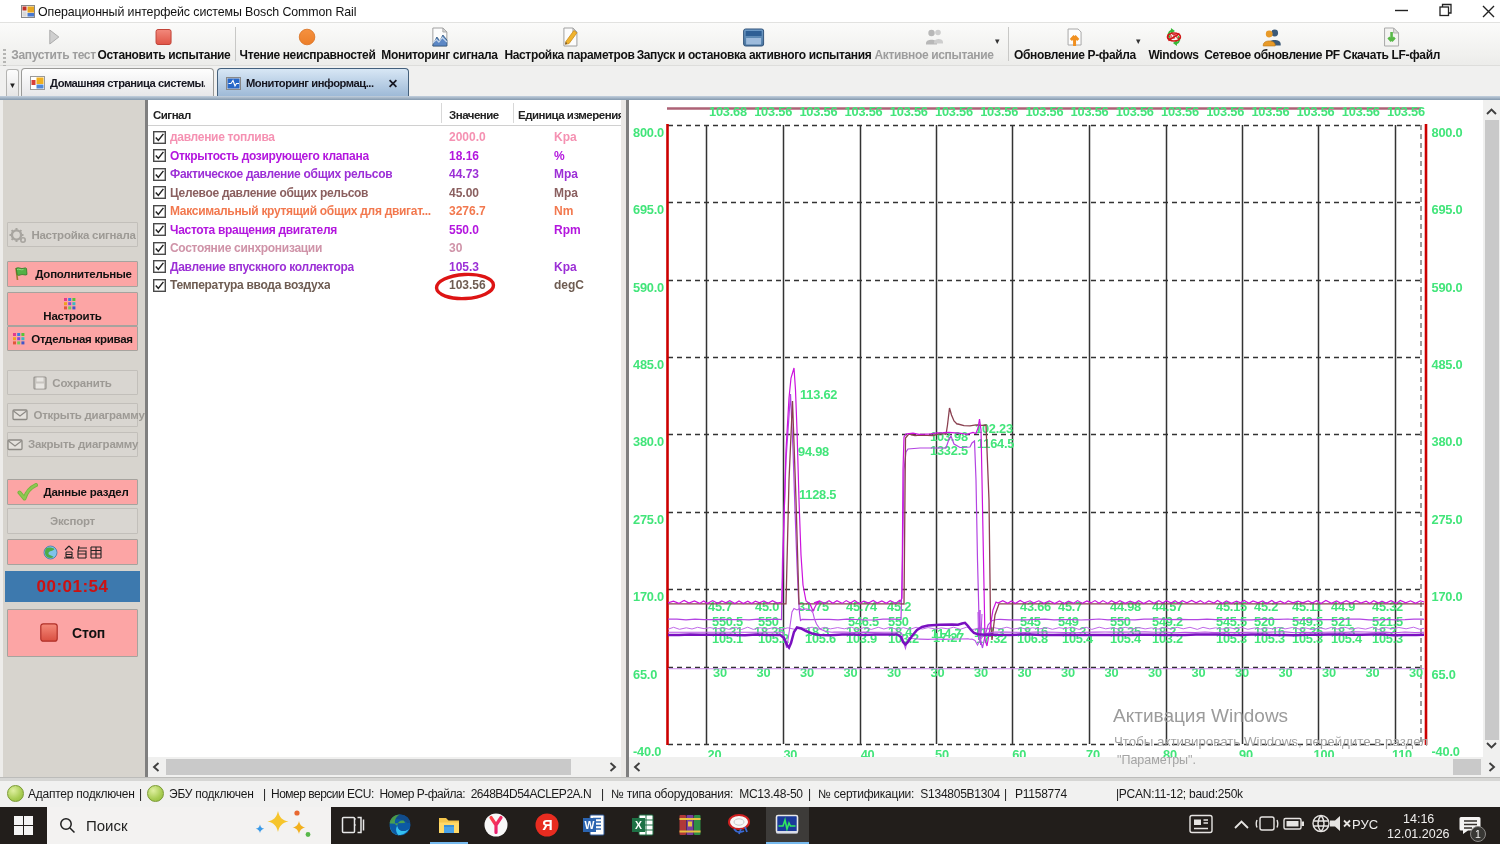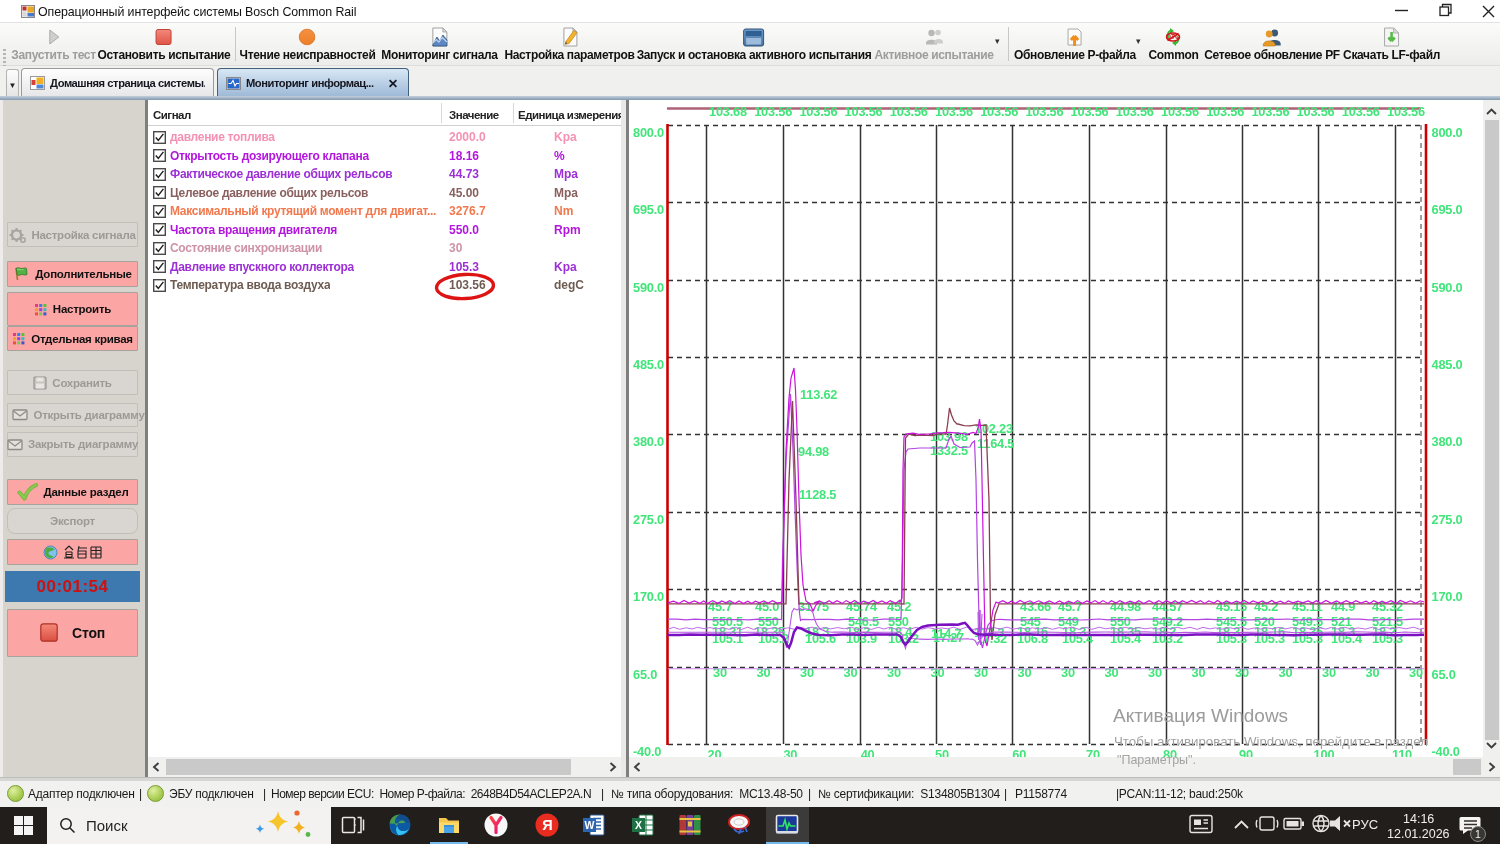--- a/index.html
+++ b/index.html
@@ -183,21 +183,21 @@
 <div class="tbtn" style="left:1173.5px">
       <div class="tico">
         <svg width="20" height="20" viewBox="0 0 20 20">
           <path d="M7,1 L11,4 L7,7 Z M13,19 L9,16 L13,13 Z" fill="#38b838"></path>
           <path d="M8,3.5 C4,5 4,9 6,10.5 M12,16.5 C16,15 16,11 14,9.5" stroke="#38b838" stroke-width="2" fill="none"></path>
           <ellipse cx="10" cy="10" rx="6.5" ry="4" fill="none" stroke="#d01818" stroke-width="1.6"></ellipse>
           <text x="10" y="12.3" font-size="6.5" font-weight="bold" fill="#d01818" text-anchor="middle">DTC</text>
           <path d="M4.5,13.5 L15.5,6.5" stroke="#d01818" stroke-width="1.6"></path>
         </svg>
       </div>
-      <div class="tlab ">Common</div>
+      <div class="tlab ">Windows</div>
     </div>
 <div class="tbtn" style="left:1272px">
       <div class="tico">
         <svg width="22" height="19" viewBox="0 0 22 19">
           <circle cx="13.5" cy="5" r="3.4" fill="#3c5a78"></circle>
           <path d="M7.5,16 C7.5,10.5 19.5,10.5 19.5,16 V17.5 H7.5 Z" fill="#3c5a78"></path>
           <circle cx="8" cy="6" r="3.4" fill="#e89a28"></circle>
           <path d="M2,17 C2,11.5 14,11.5 14,17 V18 H2 Z" fill="#e89a28" stroke="#b87818" stroke-width="0.6"></path>
         </svg>
       </div>
@@ -252,21 +252,21 @@
       <span>Настройка сигнала</span>
     </div>
 <div class="sbtn en" style="top:161px;height:26px;">
       <svg width="17" height="16" viewBox="0 0 17 16" style="margin-right:5px">
         <path d="M3,2 L4.5,14" stroke="#a07830" stroke-width="1.6"></path>
         <path d="M3.2,2.2 C6,0.8 8,3.5 11,2.2 C12.5,1.6 13,2 13.5,2.5 L14,8.5 C12,10 10,7.5 7,9 C5.5,9.7 4.6,9.2 4.2,8.8 Z" fill="#55b045" stroke="#2e7a24" stroke-width="0.8"></path>
         <path d="M4,3.5 C6,2.5 8,4.5 10.5,3.6" stroke="#8fd97f" stroke-width="1" fill="none"></path>
       </svg>
       <span>Дополнительные</span>
     </div>
-<div class="sbtn en" style="top:192px;height:34px;">
+<div class="sbtn en" style="top:192px;height:34px;flex-direction:column;">
       <svg width="13" height="13" viewBox="0 0 13 13" style="margin-right:6px">
         <rect x="1.0" y="1.0" width="3" height="3" fill="#e23b8e"></rect>
         <rect x="5.2" y="1.0" width="3" height="3" fill="#3b7de2"></rect>
         <rect x="9.4" y="1.0" width="3" height="3" fill="#58c437"></rect>
         <rect x="1.0" y="5.2" width="3" height="3" fill="#f0a020"></rect>
         <rect x="5.2" y="5.2" width="3" height="3" fill="#8a49d8"></rect>
         <rect x="9.4" y="5.2" width="3" height="3" fill="#37b9c4"></rect>
         <rect x="1.0" y="9.4" width="3" height="3" fill="#e2573b"></rect>
         <rect x="5.2" y="9.4" width="3" height="3" fill="#70cc58"></rect>
         <rect x="9.4" y="9.4" width="3" height="3" fill="#4056c8"></rect>
@@ -309,21 +309,21 @@
       </svg>
       <span>Закрыть диаграмму</span>
     </div>
 <div class="sbtn en" style="top:378.7px;height:26px;">
       <svg width="21" height="18" viewBox="0 0 21 18" style="margin-right:6px">
         <path d="M2.5,9.5 L7.5,15.5 C9.5,9 13.5,4.5 19,2" fill="none" stroke="#76b43e" stroke-width="4" stroke-linecap="round" stroke-linejoin="round"></path>
         <path d="M2.5,9.5 L7.5,15.5 C9.5,9 13.5,4.5 19,2" fill="none" stroke="#8cc950" stroke-width="2.2" stroke-linecap="round" stroke-linejoin="round"></path>
       </svg>
       <span>Данные раздел</span>
     </div>
-<div class="sbtn dis" style="top:407.8px;height:26.5px;border-radius:8px;">
+<div class="sbtn dis" style="top:407.8px;height:26.5px;">
       <span>Экспорт</span>
     </div>
 <div class="sbtn en" style="top:439px;height:26px;">
       <svg width="15" height="15" viewBox="0 0 15 15" style="margin-right:5px">
         <circle cx="7.5" cy="7.5" r="6.5" fill="#7ec3ea" stroke="#3a78a8" stroke-width="0.8"></circle>
         <path d="M3,3.5 C5,2 9,2 11.5,4 C10,6.5 6,5.5 5.5,8 C5,10.5 9,10 10.5,12 C8,13.8 4.5,13 3,11 C1.5,9 1.8,5.2 3,3.5 Z" fill="#4faa46"></path>
       </svg>
       <svg width="40" height="14" viewBox="0 0 40 14">
         <g stroke="#222" stroke-width="1.1" fill="none">
           <path d="M6,1 L2,5 M6,1 L10,5 M3,7 H9 M3,7 V12 M9,7 V12 M3,9.5 H9 M3,12 H9 M1,13 H11"></path>
@@ -389,21 +389,21 @@
       </svg>
       <span class="sname" style="color:#8a5f5f">Целевое давление общих рельсов</span>
       <span class="sval" style="color:#8a5f5f">45.00</span>
       <span class="sunit" style="color:#8a5f5f">Mpa</span>
     </div>
 <div class="trow" style="top:102.0px">
       <svg class="cb" width="13" height="13" viewBox="0 0 13 13">
         <rect x="0.7" y="0.7" width="11.6" height="11.6" fill="#fff" stroke="#4a4a4a" stroke-width="1.4"></rect>
         <path d="M2.8,6.6 L5.3,9.4 L10.4,2.9" stroke="#222" stroke-width="1.5" fill="none"></path>
       </svg>
-      <span class="sname" style="color:#f2784e">Максимальный крутящий момент для двигат...</span>
+      <span class="sname" style="color:#f2784e">Максимальный крутящий общих для двигат...</span>
       <span class="sval" style="color:#f2784e">3276.7</span>
       <span class="sunit" style="color:#f2784e">Nm</span>
     </div>
 <div class="trow" style="top:120.5px">
       <svg class="cb" width="13" height="13" viewBox="0 0 13 13">
         <rect x="0.7" y="0.7" width="11.6" height="11.6" fill="#fff" stroke="#4a4a4a" stroke-width="1.4"></rect>
         <path d="M2.8,6.6 L5.3,9.4 L10.4,2.9" stroke="#222" stroke-width="1.5" fill="none"></path>
       </svg>
       <span class="sname" style="color:#b316de">Частота вращения двигателя</span>
       <span class="sval" style="color:#b316de">550.0</span>

